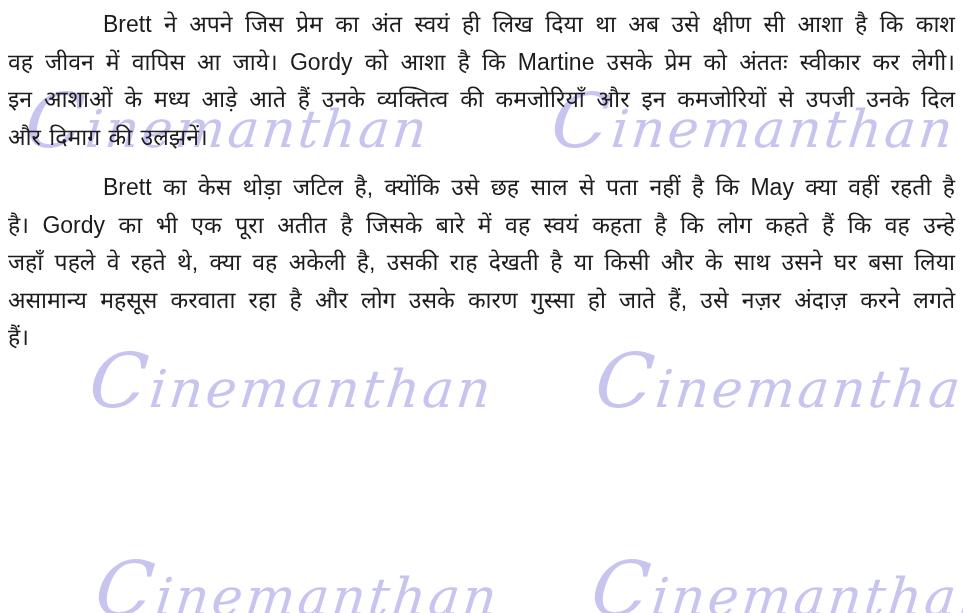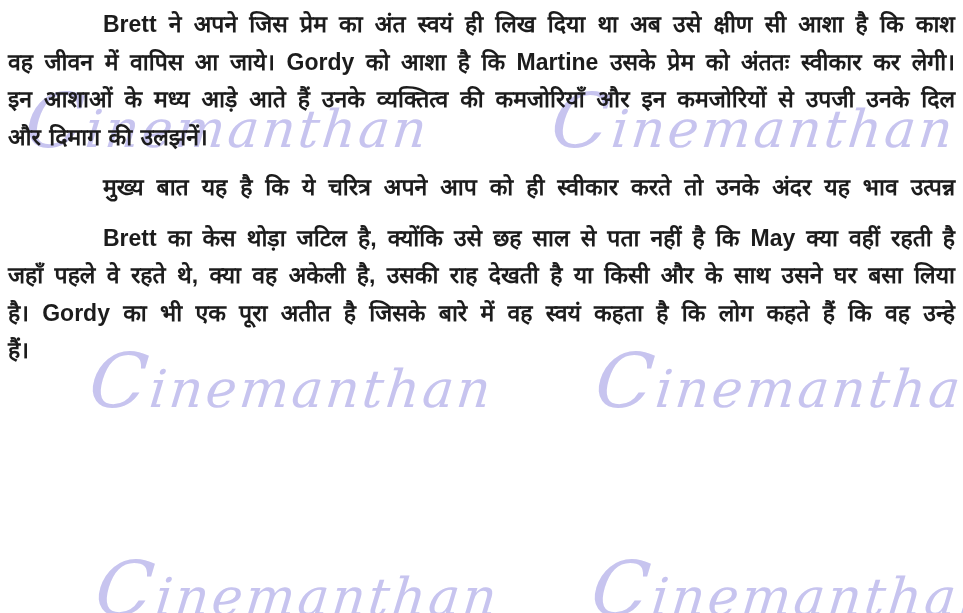--- a/index.html
+++ b/index.html
@@ -47,21 +47,21 @@
   .content {
     position: absolute;
     left: 8px;
     top: 6px;
     width: 947px;
     z-index: 1;
     color: #1c1c1c;
     font-size: 23px;
     line-height: 37.5px;
   }
-  .para { margin: 0 0 13px 0; font-weight: bold; }
+  .para { margin: 0 0 13px 0; }
   .para:last-child { margin-bottom: 0; }
   .line {
     text-align: justify;
     text-align-last: justify;
     word-spacing: 2px;
   }
   .line.first { padding-left: 95px; }
   .line.last  { text-align-last: left; }
 </style>
 </head>
@@ -81,27 +81,27 @@
   <div class="content">
 
     <div class="para">
       <div class="line first">Brett ने अपने जिस प्रेम का अंत स्वयं ही लिख दिया था अब उसे क्षीण सी आशा है कि काश</div>
       <div class="line">वह जीवन में वापिस आ जाये। Gordy को आशा है कि Martine उसके प्रेम को अंततः स्वीकार कर लेगी।</div>
       <div class="line">इन आशाओं के मध्य आड़े आते हैं उनके व्यक्तित्व की कमजोरियाँ और इन कमजोरियों से उपजी उनके दिल</div>
       <div class="line last">और दिमाग की उलझनें।</div>
     </div>
 
     <div class="para">
-      <div class="line first">मुख्य बात यह है कि ये चरित्र अपने आप को ही स्वीकार करते तो उनके अंदर यह भाव उत्पन्न</div>
     </div>
 
     <div class="para">
       <div class="line first">Brett का केस थोड़ा जटिल है, क्योंकि उसे छह साल से पता नहीं है कि May क्या वहीं रहती है</div>
+      <div class="line">है। Gordy का भी एक पूरा अतीत है जिसके बारे में वह स्वयं कहता है कि लोग कहते हैं कि वह उन्हे</div>
       <div class="line">जहाँ पहले वे रहते थे, क्या वह अकेली है, उसकी राह देखती है या किसी और के साथ उसने घर बसा लिया</div>
-      <div class="line">है। Gordy का भी एक पूरा अतीत है जिसके बारे में वह स्वयं कहता है कि लोग कहते हैं कि वह उन्हे</div>
+      <div class="line">असामान्य महसूस करवाता रहा है और लोग उसके कारण गुस्सा हो जाते हैं, उसे नज़र अंदाज़ करने लगते</div>
       <div class="line last">हैं।</div>
     </div>
 
     <div class="para">
     </div>
 
   </div>
 </div>
 
 </body></html>

